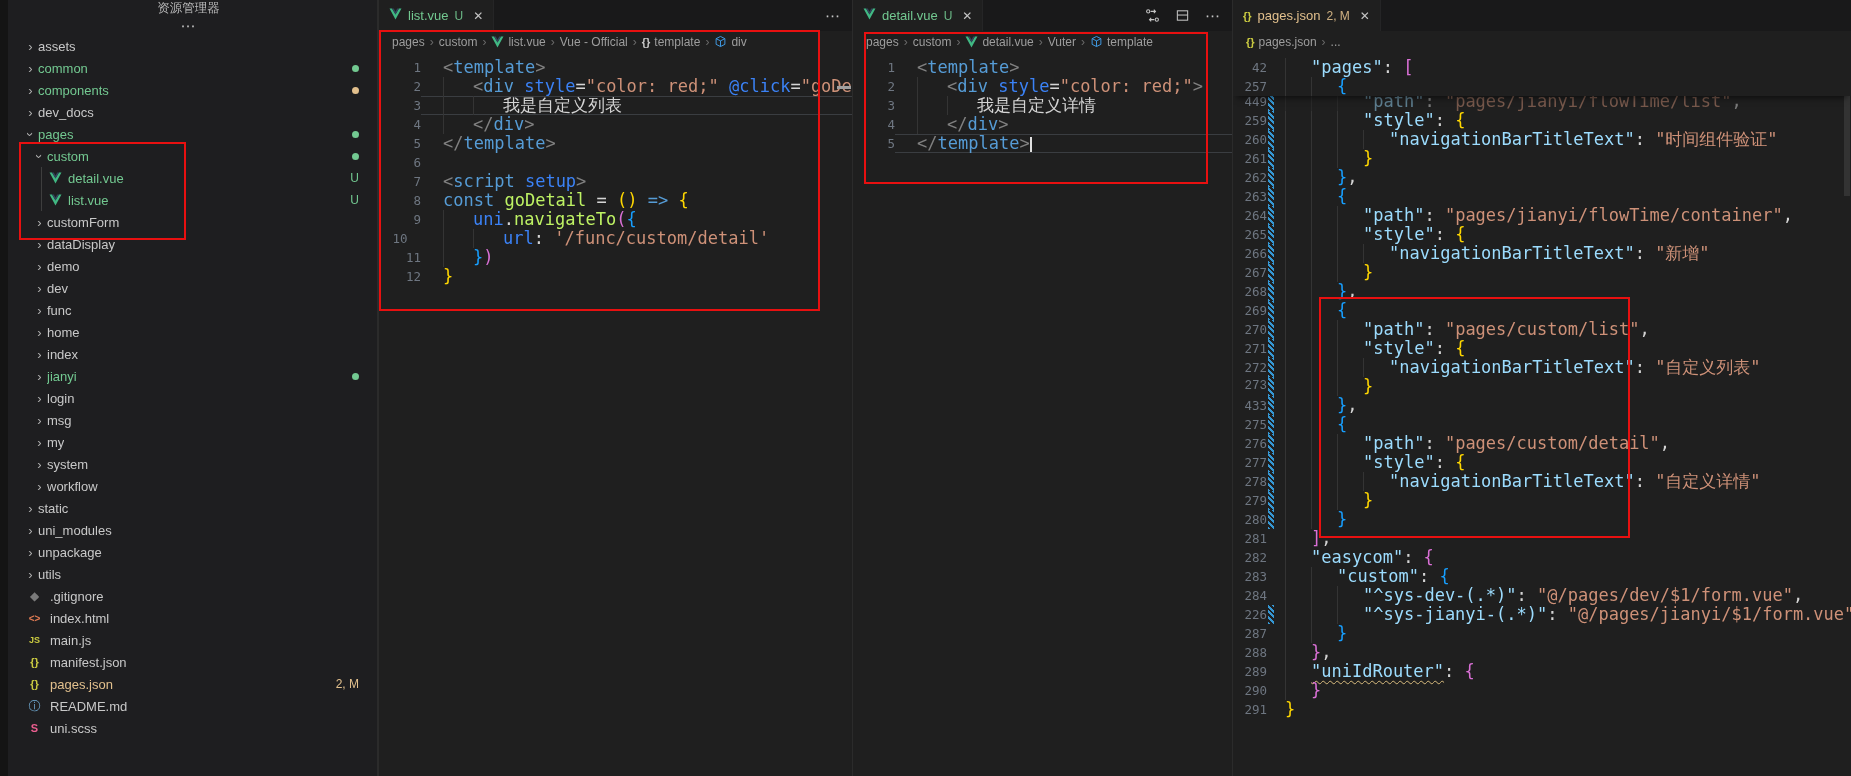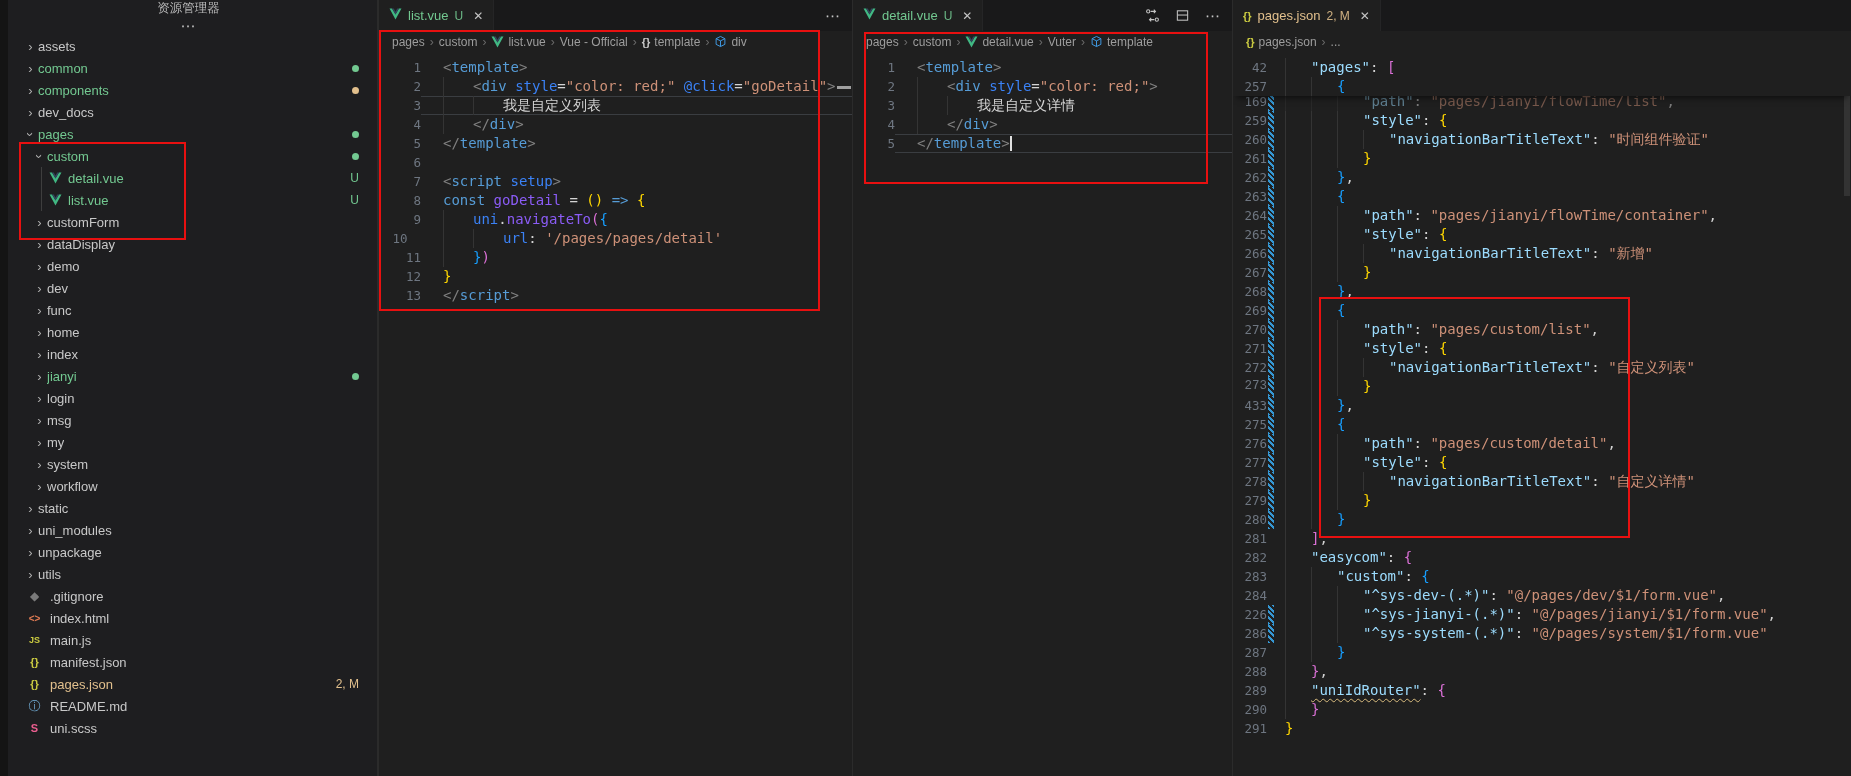--- a/index.html
+++ b/index.html
@@ -54,28 +54,28 @@
   .csep{color:#6a6a6a;margin:0 5px;font-size:12px;}
   .bricon{font-weight:bold;font-size:11px;}
   
   .code{position:absolute;top:52px;left:0;right:0;bottom:0;overflow:hidden;padding-top:6px;}
   .pane3 .code{padding-top:40px;}
   .cline{display:flex;height:19px;align-items:stretch;}
   .ln{flex:none;text-align:right;color:#6e7681;font-family:"DejaVu Sans Mono",monospace;
       font-size:12.5px;line-height:19px;}
   .gitcol{flex:none;width:6px;margin-left:1px;}
   .gitmark{background:repeating-linear-gradient(45deg,#3597d3 0 2px,rgba(0,0,0,0) 2px 4px);}
-  .body{flex:1;white-space:pre;font-family:"DejaVu Sans Mono",monospace;font-size:14px;
+  .body{flex:1;white-space:pre;font-family:"DejaVu Sans Mono",monospace;font-size:17px;
         line-height:19px;color:#d4d4d4;}
   .cline.dim .body{opacity:.5;}
   .cline.cur .body{box-shadow:inset 0 1px 0 #3a3d41,inset 0 -1px 0 #3a3d41;}
   .ind{display:inline-block;height:19px;vertical-align:top;box-shadow:inset 1px 0 0 #343434;}
   .tk.p{color:#808080;} .tk.tag{color:#569cd6;} .tk.attr{color:#3b82f6;}
   .tk.key{color:#9cdcfe;} .tk.str{color:#ce9178;} .tk.kw{color:#569cd6;}
-  .tk.fn{color:#8b5cf6;} .tk.txt{color:#d4d4d4;} .tk.op{color:#d4d4d4;}
+  .tk.fn{color:#bef264;} .tk.txt{color:#d4d4d4;} .tk.op{color:#d4d4d4;}
   .tk.b1{color:#ffd700;} .tk.b2{color:#da70d6;} .tk.b3{color:#179fff;}
   .tk.sqg{color:#9cdcfe;text-decoration:underline wavy #d7ba7d;text-underline-offset:3px;
           text-decoration-thickness:1px;}
   .cursor{display:inline-block;width:2px;height:15px;background:#e0e0e0;vertical-align:-3px;}
   .sticky{position:absolute;top:0;left:0;right:0;height:44px;padding-top:6px;background:#1f1f1f;
           box-sizing:border-box;z-index:5;box-shadow:0 6px 6px -4px rgba(0,0,0,.55);}
   
   .redbox{position:absolute;border:2.5px solid var(--annotation);z-index:9;}
   .ovdash{position:absolute;left:458px;top:86px;width:14px;height:3px;background:#9f9f9f;z-index:4;}
   .sbthumb{position:absolute;right:1px;top:56px;width:6px;height:140px;background:rgba(121,121,121,.22);}
@@ -364,33 +364,29 @@
         <div class="cline">
           <span class="ln" style="width: 42px;">8</span>
           <span class="body" style="padding-left: 22px;"><span class="tk kw">const</span><span class="tk txt"> </span><span class="tk fn">goDetail</span><span class="tk txt"> = </span><span class="tk b1">()</span><span class="tk txt"> </span><span class="tk kw">=&gt;</span><span class="tk txt"> </span><span class="tk b1">{</span></span>
         </div>
         <div class="cline">
           <span class="ln" style="width: 42px;">9</span>
           <span class="body" style="padding-left: 22px;"><span class="ind" style="width: 30px;"></span><span class="tk attr">uni</span><span class="tk txt">.</span><span class="tk fn">navigateTo</span><span class="tk b2">(</span><span class="tk b3">{</span></span>
         </div>
         <div class="cline">
           <span class="ln" style="width: 42px; text-align: center;">10</span>
-          <span class="body" style="padding-left: 22px;"><span class="ind" style="width: 30px;"></span><span class="ind" style="width: 30px;"></span><span class="tk attr">url</span><span class="tk txt">: </span><span class="tk str">'/pages/pages/detail'</span></span>
+          <span class="body" style="padding-left: 22px;"><span class="ind" style="width: 30px;"></span><span class="ind" style="width: 30px;"></span><span class="tk attr">url</span><span class="tk txt">: </span><span class="tk str">'/func/custom/detail'</span></span>
         </div>
         <div class="cline">
           <span class="ln" style="width: 42px;">11</span>
           <span class="body" style="padding-left: 22px;"><span class="ind" style="width: 30px;"></span><span class="tk b3">}</span><span class="tk b2">)</span></span>
         </div>
         <div class="cline">
           <span class="ln" style="width: 42px;">12</span>
           <span class="body" style="padding-left: 22px;"><span class="tk b1">}</span></span>
-        </div>
-        <div class="cline">
-          <span class="ln" style="width: 42px;">13</span>
-          <span class="body" style="padding-left: 22px;"><span class="tk p">&lt;/</span><span class="tk tag">script</span><span class="tk p">&gt;</span></span>
         </div>
       </div>
     <div class="redbox" style="left:0;top:30px;width:437px;height:277px;"></div>
     <div class="ovdash"></div>
   </section>
 
   <section class="pane pane2">
     <div class="tabs">
       <div class="tab active">
         <span class="ticon" id="tabicon1"><svg width="13" height="12" viewBox="0 0 24 22">
@@ -510,21 +506,21 @@
             <span class="gitcol"></span>
             <span class="body" style="padding-left: 11px;"><span class="ind" style="width: 26px;"></span><span class="tk key">"pages"</span><span class="tk txt">: </span><span class="tk b2">[</span></span>
           </div>
           <div class="cline">
             <span class="ln" style="width: 34px;">257</span>
             <span class="gitcol"></span>
             <span class="body" style="padding-left: 11px;"><span class="ind" style="width: 26px;"></span><span class="ind" style="width: 26px;"></span><span class="tk b3">{</span></span>
           </div>
         </div>
     <div class="cline dim">
-          <span class="ln" style="width: 34px;">169</span>
+          <span class="ln" style="width: 34px;">449</span>
           <span class="gitcol gitmark"></span>
           <span class="body" style="padding-left: 11px;"><span class="ind" style="width: 26px;"></span><span class="ind" style="width: 26px;"></span><span class="ind" style="width: 26px;"></span><span class="tk key">"path"</span><span class="tk txt">: </span><span class="tk str">"pages/jianyi/flowTime/list"</span><span class="tk txt">,</span></span>
         </div>
         <div class="cline">
           <span class="ln" style="width: 34px;">259</span>
           <span class="gitcol gitmark"></span>
           <span class="body" style="padding-left: 11px;"><span class="ind" style="width: 26px;"></span><span class="ind" style="width: 26px;"></span><span class="ind" style="width: 26px;"></span><span class="tk key">"style"</span><span class="tk txt">: </span><span class="tk b1">{</span></span>
         </div>
         <div class="cline">
           <span class="ln" style="width: 34px;">260</span>
@@ -648,25 +644,20 @@
         </div>
         <div class="cline">
           <span class="ln" style="width: 34px;">284</span>
           <span class="gitcol"></span>
           <span class="body" style="padding-left: 11px;"><span class="ind" style="width: 26px;"></span><span class="ind" style="width: 26px;"></span><span class="ind" style="width: 26px;"></span><span class="tk key">"^sys-dev-(.*)"</span><span class="tk txt">: </span><span class="tk str">"@/pages/dev/$1/form.vue"</span><span class="tk txt">,</span></span>
         </div>
         <div class="cline">
           <span class="ln" style="width: 34px;">226</span>
           <span class="gitcol gitmark"></span>
           <span class="body" style="padding-left: 11px;"><span class="ind" style="width: 26px;"></span><span class="ind" style="width: 26px;"></span><span class="ind" style="width: 26px;"></span><span class="tk key">"^sys-jianyi-(.*)"</span><span class="tk txt">: </span><span class="tk str">"@/pages/jianyi/$1/form.vue"</span><span class="tk txt">,</span></span>
-        </div>
-        <div class="cline">
-          <span class="ln" style="width: 34px;">286</span>
-          <span class="gitcol gitmark"></span>
-          <span class="body" style="padding-left: 11px;"><span class="ind" style="width: 26px;"></span><span class="ind" style="width: 26px;"></span><span class="ind" style="width: 26px;"></span><span class="tk key">"^sys-system-(.*)"</span><span class="tk txt">: </span><span class="tk str">"@/pages/system/$1/form.vue"</span></span>
         </div>
         <div class="cline">
           <span class="ln" style="width: 34px;">287</span>
           <span class="gitcol"></span>
           <span class="body" style="padding-left: 11px;"><span class="ind" style="width: 26px;"></span><span class="ind" style="width: 26px;"></span><span class="tk b3">}</span></span>
         </div>
         <div class="cline">
           <span class="ln" style="width: 34px;">288</span>
           <span class="gitcol"></span>
           <span class="body" style="padding-left: 11px;"><span class="ind" style="width: 26px;"></span><span class="tk b2">}</span><span class="tk txt">,</span></span>

